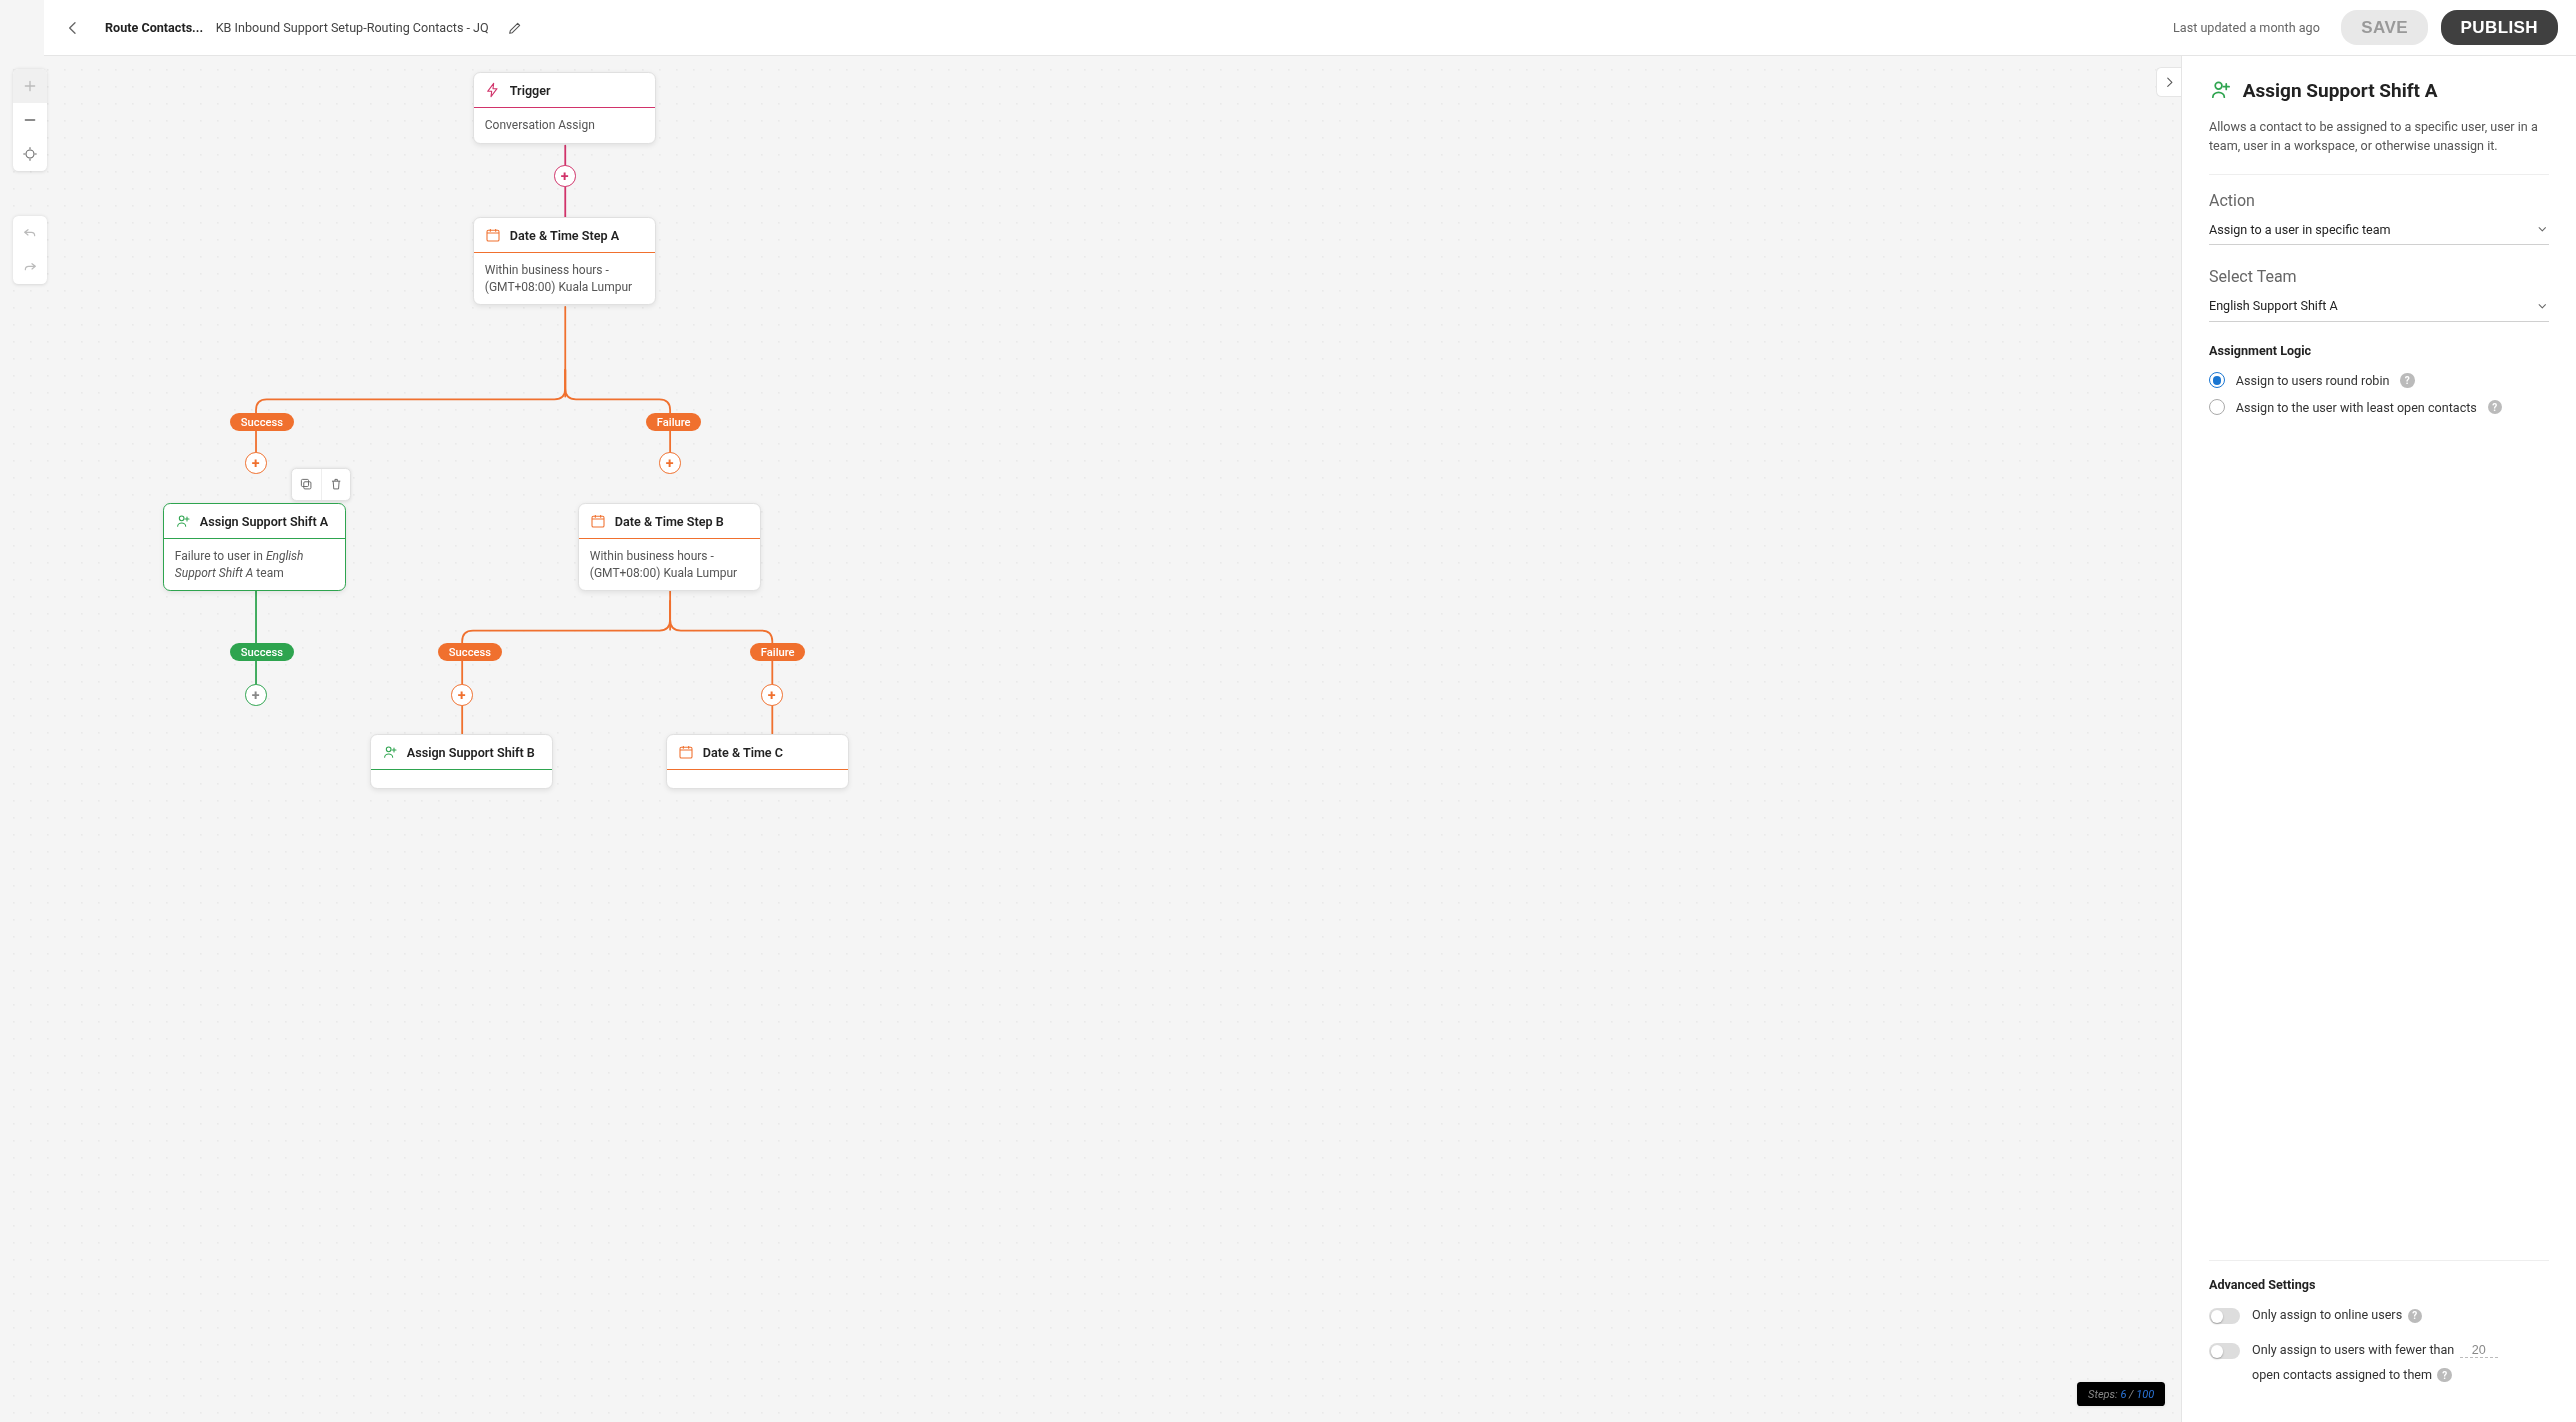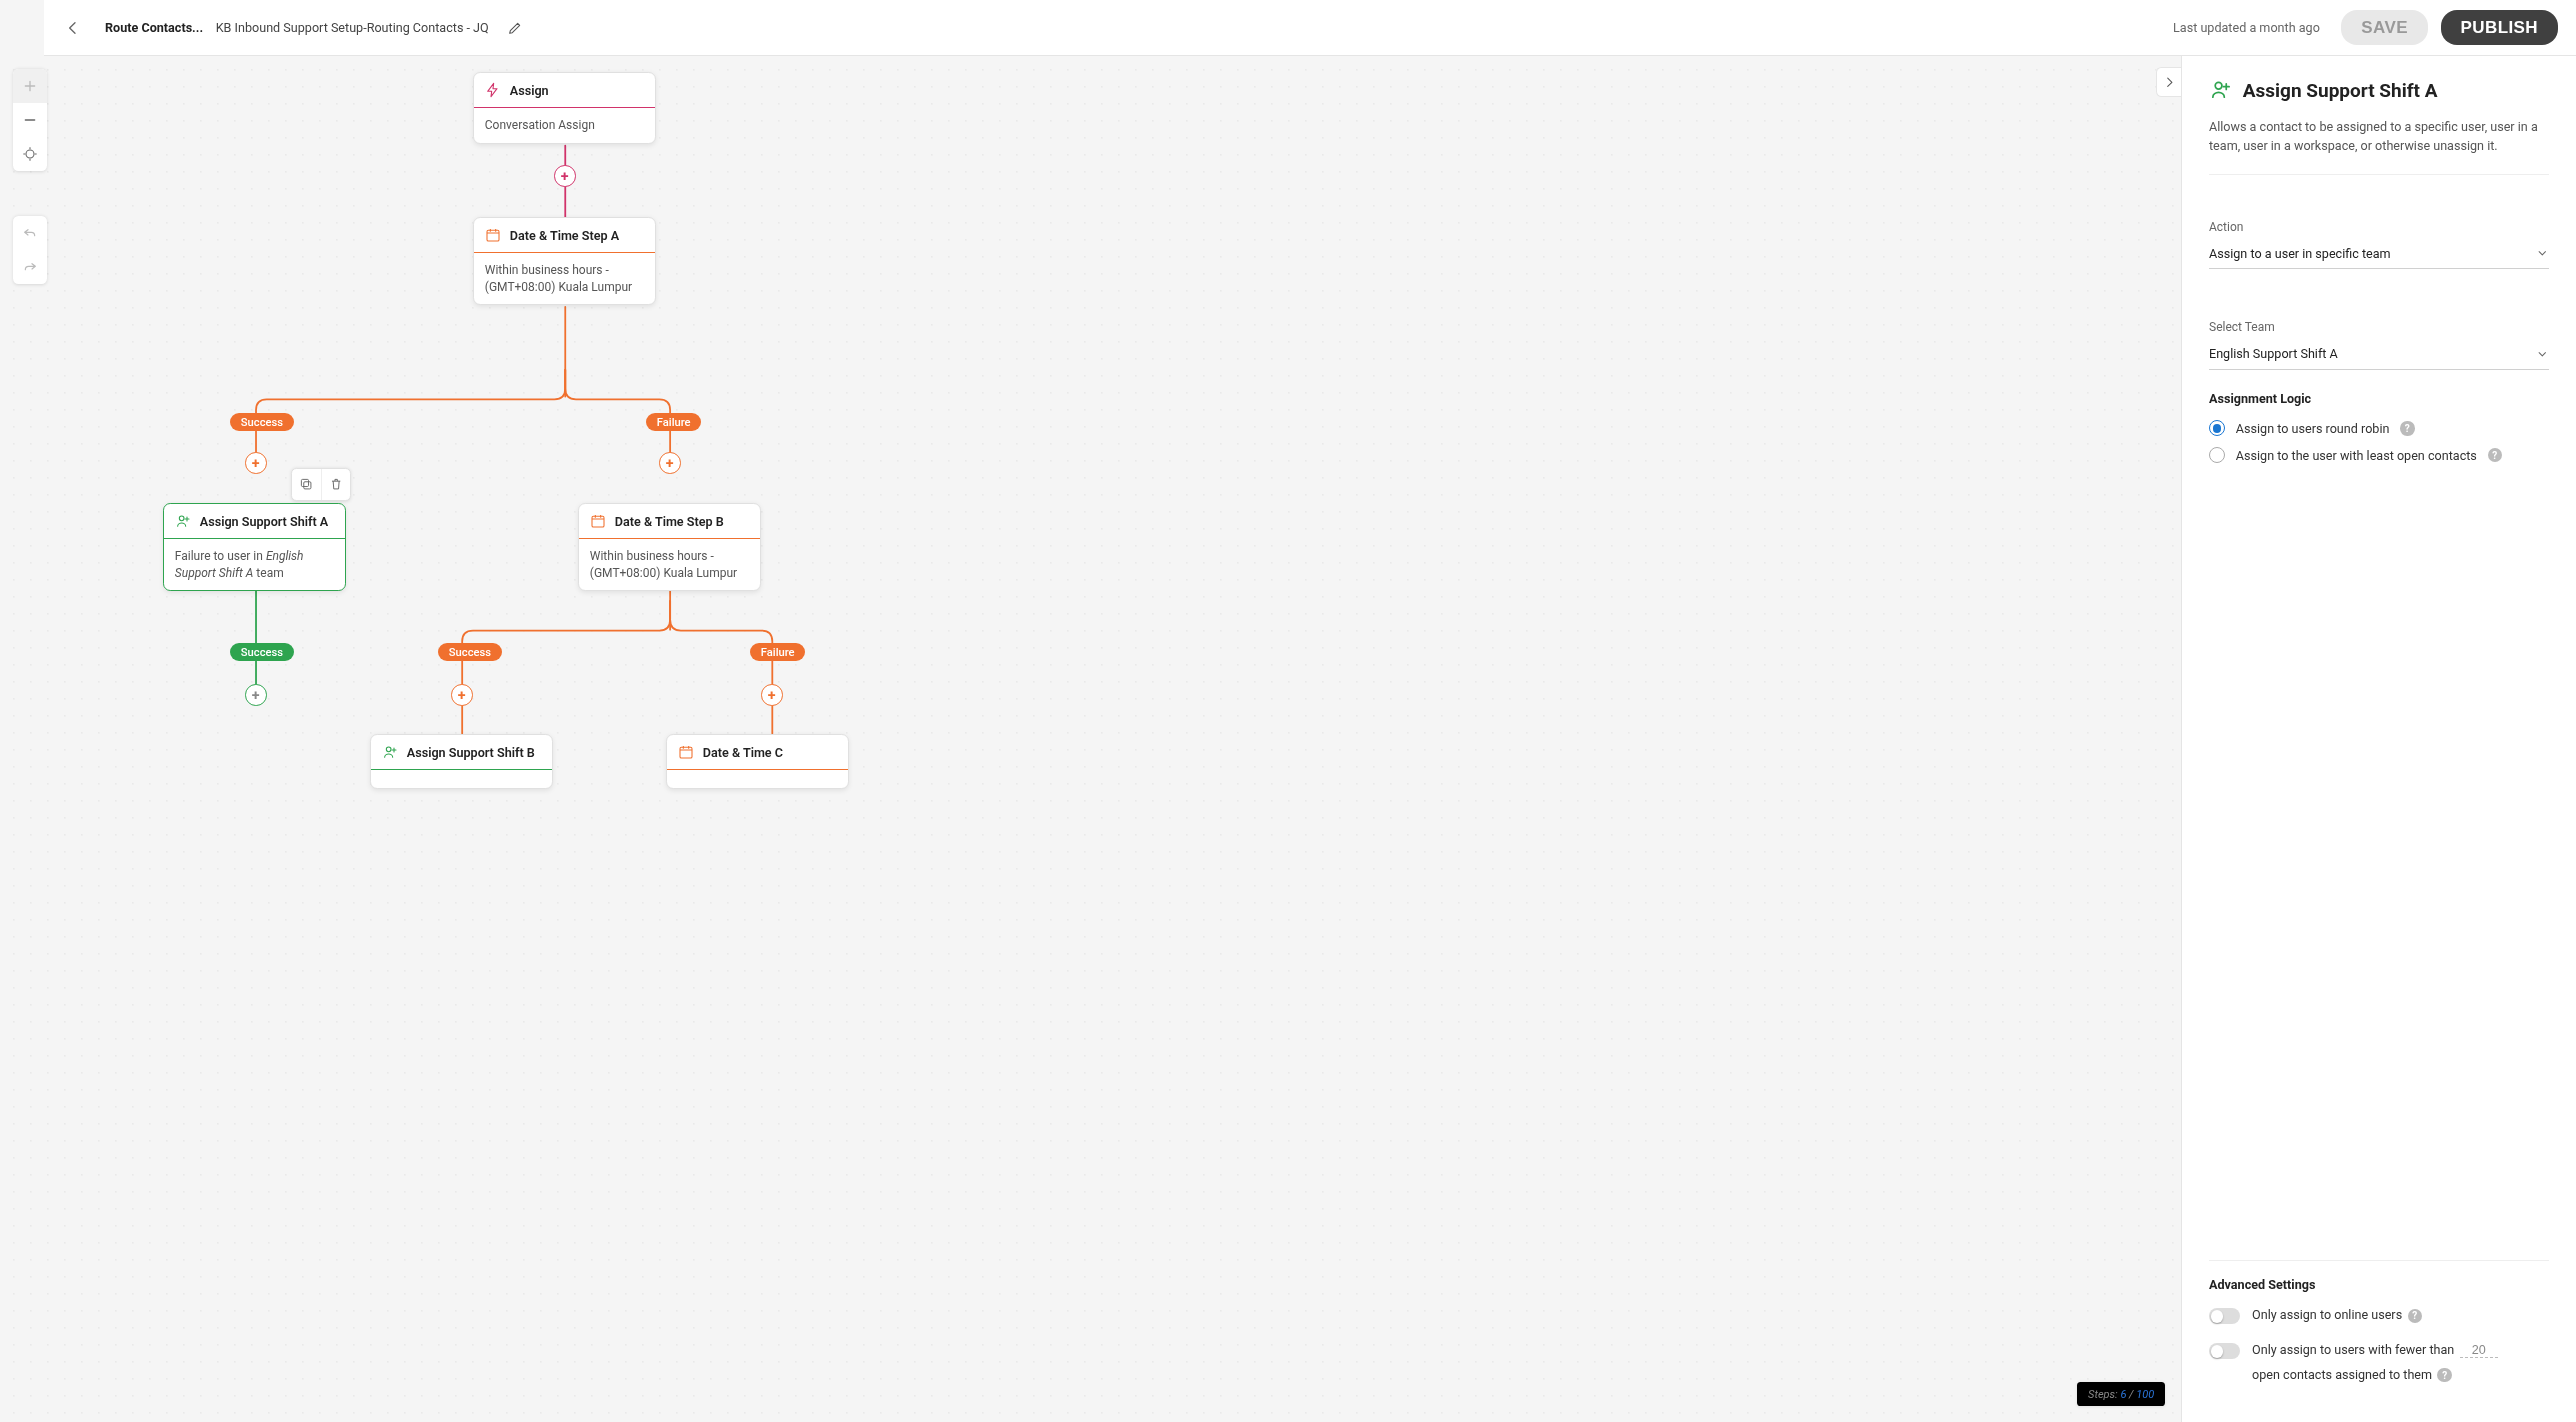--- a/index.html
+++ b/index.html
@@ -68,21 +68,21 @@
   
   .steps-badge { position: absolute; bottom: 16px; right: 16px; background: #000000; border-radius: 3.6px; padding: 5.4px 10.8px; box-shadow: 0 0.9px 3.6px rgba(0,0,0,.08); color: #888; font-size: 11px; font-style: italic; }
   .steps-badge .cur { color: #2a73d6; }
   .steps-badge .max { color: #2a73d6; }
 
   
   .side-title { display: flex; align-items: center; gap: 10.8px; margin-bottom: 14.3px; }
   .side-title h2 { font-size: 19px; font-weight: 700; color: #222; }
   .side-desc { color: #555; line-height: 1.5; margin-bottom: 18px; }
   .side-hr { border: none; border-top: 0.9px solid #eee; margin-bottom: 16px; }
-  .field-label { color: #666; font-size: 12px; margin-bottom: 7.2px; margin-top: 29px; }
+  .field-label { color: #666; font-size: 16px; margin-bottom: 7.2px; }
   .select { border-bottom: 0.9px solid #d0d0d0; padding: 5.4px 0 7.2px; display: flex; justify-content: space-between; align-items: center; margin-bottom: 21.5px; cursor: pointer; color: #222; }
   .section-head { font-weight: 700; color: #222; margin-bottom: 14.3px; }
   .radio-row { display: flex; align-items: center; gap: 10.8px; margin-bottom: 10.8px; }
   .radio { width: 16px; height: 16px; border-radius: 50%; border: 1.8px solid #aaa; position: relative; flex-shrink: 0; }
   .radio.checked { border-color: #1976d2; }
   .radio.checked::after { content: ""; position: absolute; inset: 2.7px; border-radius: 50%; background: #1976d2; }
   .help { width: 14.3px; height: 14.3px; border-radius: 50%; background: #bbb; color: #fff; font-size: 10px; display: inline-flex; align-items: center; justify-content: center; font-weight: 700; flex-shrink: 0; }
   .sidebar .flex-grow { flex: 1; min-height: 36px; }
   .toggle-row { display: flex; align-items: flex-start; gap: 12.6px; margin-bottom: 16px; }
   .toggle { width: 30.5px; height: 16px; border-radius: 9px; background: #ddd; position: relative; flex-shrink: 0; margin-top: 1.8px; }
@@ -171,21 +171,21 @@
         </svg>
     </div>
 
     <div class="node trigger" style="left:473px; top:16px;">
       <div class="node-head">
         <span class="icon-box">
           <svg class="icon" viewBox="0 0 24 24">
               <path d="M13 2L4 14h6l-1 8 9-12h-6l1-8z" fill="none" stroke="#d1336a" stroke-width="1.6" stroke-linejoin="round"></path>
             </svg>
         </span>
-        <span>Assign</span>
+        <span>Trigger</span>
       </div>
       <div class="divider"></div>
       <div class="node-body">Conversation Assign</div>
     </div>
     <div class="plus pink" style="left:554px; top:109px;">+</div>
 
     <div class="node date" style="left:473px; top:161px;">
       <div class="node-head">
         <span class="icon-box">
           <svg class="icon" viewBox="0 0 24 24">

